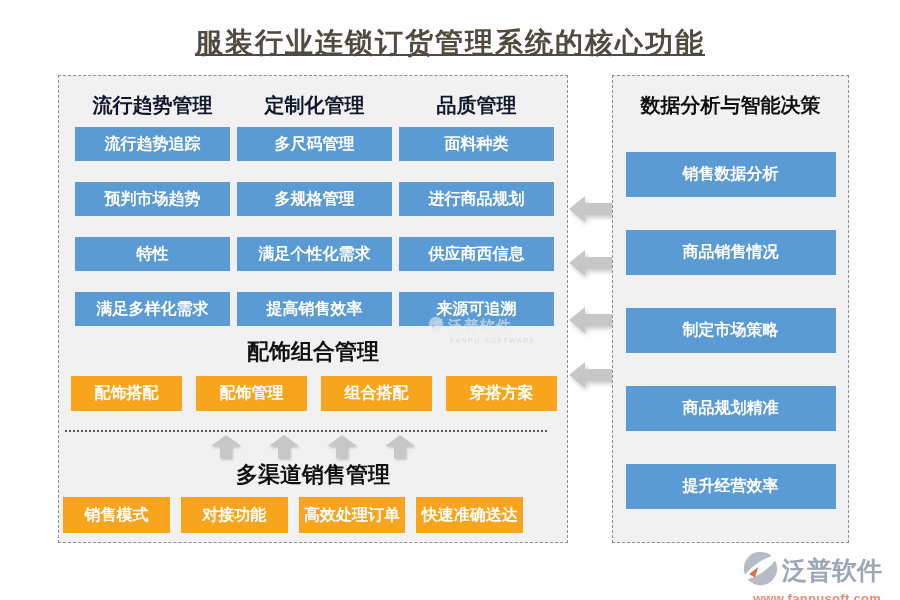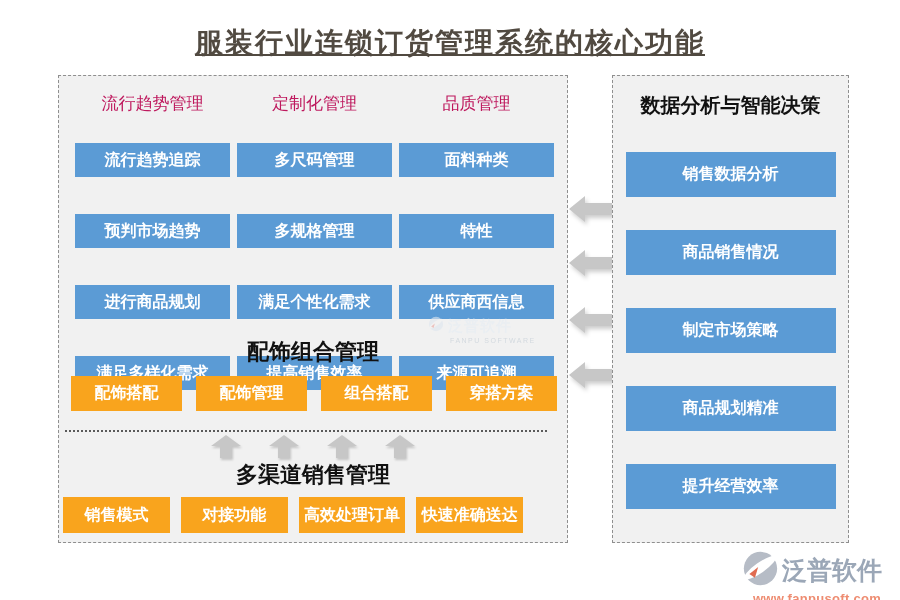--- a/index.html
+++ b/index.html
@@ -23,31 +23,31 @@
   .left-panel  { left:58px;  top:75px; width:510px; height:468px; }
   .right-panel { left:612px; top:75px; width:237px; height:468px; }
 
   
   .col-headers {
     position:absolute; top:16px; left:16px; right:13px;
     display:grid; grid-template-columns:1fr 1fr 1fr; column-gap:7px;
   }
   .col-header {
     text-align:center; font-family:"Liberation Serif","DejaVu Serif",serif;
-    font-size:17px; font-weight:normal; color:#be185d; white-space:nowrap;
+    font-size:20px; font-weight:bold; color:#0f172a; white-space:nowrap;
   }
   .grid {
     position:absolute; top:51px; left:16px; right:13px;
     display:grid; grid-template-columns:1fr 1fr 1fr;
     column-gap:7px; row-gap:21px;
   }
   .btn-blue {
     height:34px; background:#5b9bd5; color:#fff;
     display:flex; align-items:center; justify-content:center;
-    font-size:16px; font-weight:bold; white-space:nowrap;margin-top:16px;
+    font-size:16px; font-weight:bold; white-space:nowrap;
   }
   .btn-orange {
     height:35px; background:#f9a41d; color:#fff;
     display:flex; align-items:center; justify-content:center;
     font-size:16px; font-weight:bold; white-space:nowrap;
   }
 
   
   .acc-title, .chan-title {
     position:absolute; left:0; width:100%; text-align:center;
@@ -124,23 +124,23 @@
       <div class="col-header">品质管理</div>
     </div>
 
     <div class="grid">
       <div class="btn-blue">流行趋势追踪</div>
       <div class="btn-blue">多尺码管理</div>
       <div class="btn-blue">面料种类</div>
 
       <div class="btn-blue">预判市场趋势</div>
       <div class="btn-blue">多规格管理</div>
+      <div class="btn-blue">进行商品规划</div>
+
       <div class="btn-blue">特性</div>
-
-      <div class="btn-blue">进行商品规划</div>
       <div class="btn-blue">满足个性化需求</div>
       <div class="btn-blue">供应商西信息</div>
 
       <div class="btn-blue">满足多样化需求</div>
       <div class="btn-blue">提高销售效率</div>
       <div class="btn-blue">来源可追溯</div>
     </div>
 
     <div class="acc-title">配饰组合管理</div>
     <div class="acc-row">

